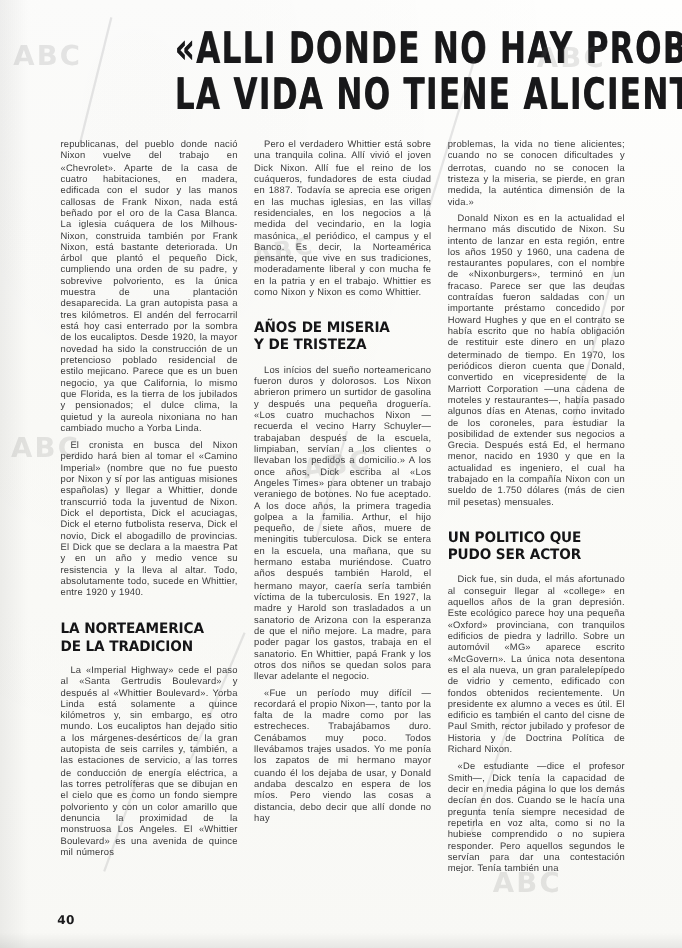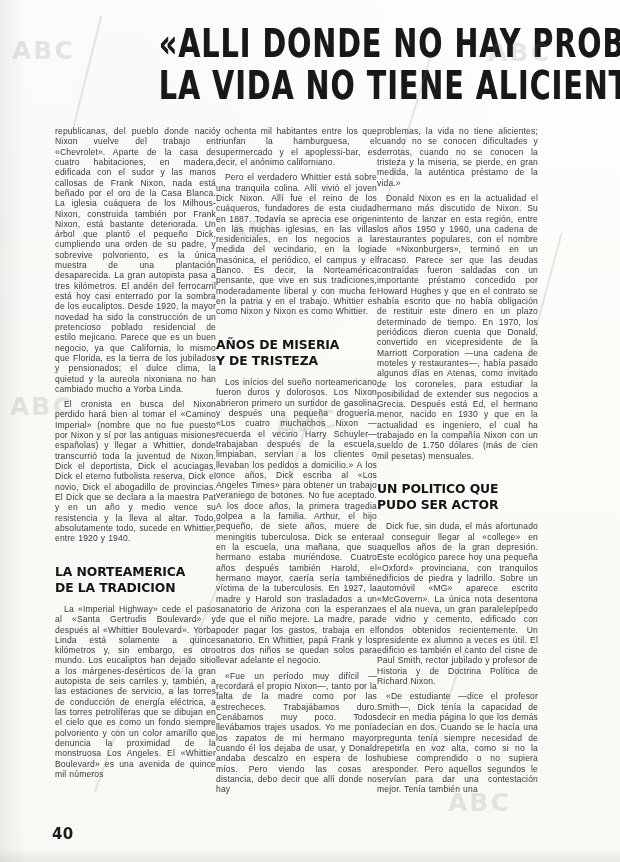--- a/index.html
+++ b/index.html
@@ -56,20 +56,21 @@
   .headline-line.second { margin-bottom: 0; }
 
   
   .columns {
     position: absolute;
     left: 55px;
     top: 126px;
     width: 515px;
     height: 712px;
     display: flex;
+    gap: 15px;
   }
   .col {
     width: 161px;
     position: relative;
   }
   .col p {
     margin: 0;
     font-family: "Liberation Sans", sans-serif;
     font-size: 8.55px;
     line-height: 10.32px;
@@ -98,21 +99,21 @@
   }
   .subhead span { display: block; }
 
   
   .folio {
     position: absolute;
     left: 52px;
     bottom: 19px;
     font-family: "DejaVu Sans", sans-serif;
     font-weight: 700;
-    font-size: 15px;
+    font-size: 11px;
     color: #1b1b1d;
     letter-spacing: 0.3px;
   }
 
   
   .wm {
     position: absolute;
     font-family: "DejaVu Sans", sans-serif;
     font-weight: 700;
     color: rgba(110,110,115,0.17);
@@ -172,32 +173,31 @@
       <p class="no-indent">republicanas, del pueblo donde nació Nixon vuelve del trabajo en «Chevrolet». Aparte de la casa de cuatro habitaciones, en madera, edificada con el sudor y las manos callosas de Frank Nixon, nada está beñado por el oro de la Casa Blanca. La iglesia cuáquera de los Milhous-Nixon, construida también por Frank Nixon, está bastante deteriorada. Un árbol que plantó el pequeño Dick, cumpliendo una orden de su padre, y sobrevive polvoriento, es la única muestra de una plantación desaparecida. La gran autopista pasa a tres kilómetros. El andén del ferrocarril está hoy casi enterrado por la sombra de los eucaliptos. Desde 1920, la mayor novedad ha sido la construcción de un pretencioso poblado residencial de estilo mejicano. Parece que es un buen negocio, ya que California, lo mismo que Florida, es la tierra de los jubilados y pensionados; el dulce clima, la quietud y la aureola nixoniana no han cambiado mucho a Yorba Linda.</p>
       <p>El cronista en busca del Nixon perdido hará bien al tomar el «Camino Imperial» (nombre que no fue puesto por Nixon y sí por las antiguas misiones españolas) y llegar a Whittier, donde transcurrió toda la juventud de Nixon. Dick el deportista, Dick el acuciagas, Dick el eterno futbolista reserva, Dick el novio, Dick el abogadillo de provincias. El Dick que se declara a la maestra Pat y en un año y medio vence su resistencia y la lleva al altar. Todo, absolutamente todo, sucede en Whittier, entre 1920 y 1940.</p>
       <div class="subhead">
         <span>LA NORTEAMERICA</span>
         <span>DE LA TRADICION</span>
       </div>
       <p>La «Imperial Highway» cede el paso al «Santa Gertrudis Boulevard» y después al «Whittier Boulevard». Yorba Linda está solamente a quince kilómetros y, sin embargo, es otro mundo. Los eucaliptos han dejado sitio a los márgenes-desérticos de la gran autopista de seis carriles y, también, a las estaciones de servicio, a las torres de conducción de energía eléctrica, a las torres petrolíferas que se dibujan en el cielo que es como un fondo siempre polvoriento y con un color amarillo que denuncia la proximidad de la monstruosa Los Angeles. El «Whittier Boulevard» es una avenida de quince mil números</p>
     </div>
 
     <div class="col">
-      <p class="no-indent">y ochenta mil habitantes entre los que triunfan la hamburguesa, el supermercado y el apoplessi-bar, es decir, el anónimo californiano.</p>
       <p>Pero el verdadero Whittier está sobre una tranquila colina. Allí vivió el joven Dick Nixon. Allí fue el reino de los cuáqueros, fundadores de esta ciudad en 1887. Todavía se aprecia ese origen en las muchas iglesias, en las villas residenciales, en los negocios a la medida del vecindario, en la logia masónica, el periódico, el campus y el Banco. Es decir, la Norteamérica pensante, que vive en sus tradiciones, moderadamente liberal y con mucha fe en la patria y en el trabajo. Whittier es como Nixon y Nixon es como Whittier.</p>
       <div class="subhead">
         <span>AÑOS DE MISERIA</span>
         <span>Y DE TRISTEZA</span>
       </div>
       <p>Los inícios del sueño norteamericano fueron duros y dolorosos. Los Nixon abrieron primero un surtidor de gasolina y después una pequeña droguería. «Los cuatro muchachos Nixon —recuerda el vecino Harry Schuyler— trabajaban después de la escuela, limpiaban, servían a los clientes o llevaban los pedidos a domicilio.» A los once años, Dick escriba al «Los Angeles Times» para obtener un trabajo veraniego de botones. No fue aceptado. A los doce años, la primera tragedia golpea a la familia. Arthur, el hijo pequeño, de siete años, muere de meningitis tuberculosa. Dick se entera en la escuela, una mañana, que su hermano estaba muriéndose. Cuatro años después también Harold, el hermano mayor, caería sería también víctima de la tuberculosis. En 1927, la madre y Harold son trasladados a un sanatorio de Arizona con la esperanza de que el niño mejore. La madre, para poder pagar los gastos, trabaja en el sanatorio. En Whittier, papá Frank y los otros dos niños se quedan solos para llevar adelante el negocio.</p>
       <p>«Fue un período muy difícil —recordará el propio Nixon—, tanto por la falta de la madre como por las estrecheces. Trabajábamos duro. Cenábamos muy poco. Todos llevábamos trajes usados. Yo me ponía los zapatos de mi hermano mayor cuando él los dejaba de usar, y Donald andaba descalzo en espera de los míos. Pero viendo las cosas a distancia, debo decir que allí donde no hay</p>
     </div>
 
     <div class="col">
-      <p class="no-indent">problemas, la vida no tiene alicientes; cuando no se conocen dificultades y derrotas, cuando no se conocen la tristeza y la miseria, se pierde, en gran medida, la auténtica préstamo de la vida.»</p>
+      <p class="no-indent">problemas, la vida no tiene alicientes; cuando no se conocen dificultades y derrotas, cuando no se conocen la tristeza y la miseria, se pierde, en gran medida, la auténtica dimensión de la vida.»</p>
       <p>Donald Nixon es en la actualidad el hermano más discutido de Nixon. Su intento de lanzar en esta región, entre los años 1950 y 1960, una cadena de restaurantes populares, con el nombre de «Nixonburgers», terminó en un fracaso. Parece ser que las deudas contraídas fueron saldadas con un importante préstamo concedido por Howard Hughes y que en el contrato se había escrito que no había obligación de restituir este dinero en un plazo determinado de tiempo. En 1970, los periódicos dieron cuenta que Donald, convertido en vicepresidente de la Marriott Corporation —una cadena de moteles y restaurantes—, había pasado algunos días en Atenas, como invitado de los coroneles, para estudiar la posibilidad de extender sus negocios a Grecia. Después está Ed, el hermano menor, nacido en 1930 y que en la actualidad es ingeniero, el cual ha trabajado en la compañía Nixon con un sueldo de 1.750 dólares (más de cien mil pesetas) mensuales.</p>
       <div class="subhead">
         <span>UN POLITICO QUE</span>
         <span>PUDO SER ACTOR</span>
       </div>
       <p>Dick fue, sin duda, el más afortunado al conseguir llegar al «college» en aquellos años de la gran depresión. Este ecológico parece hoy una pequeña «Oxford» provinciana, con tranquilos edificios de piedra y ladrillo. Sobre un automóvil «MG» aparece escrito «McGovern». La única nota desentona es el ala nueva, un gran paralelepípedo de vidrio y cemento, edificado con fondos obtenidos recientemente. Un presidente ex alumno a veces es útil. El edificio es también el canto del cisne de Paul Smith, rector jubilado y profesor de Historia y de Doctrina Política de Richard Nixon.</p>
       <p>«De estudiante —dice el profesor Smith—, Dick tenía la capacidad de decir en media página lo que los demás decían en dos. Cuando se le hacía una pregunta tenía siempre necesidad de repetirla en voz alta, como si no la hubiese comprendido o no supiera responder. Pero aquellos segundos le servían para dar una contestación mejor. Tenía también una</p>
     </div>
 
   </div>

